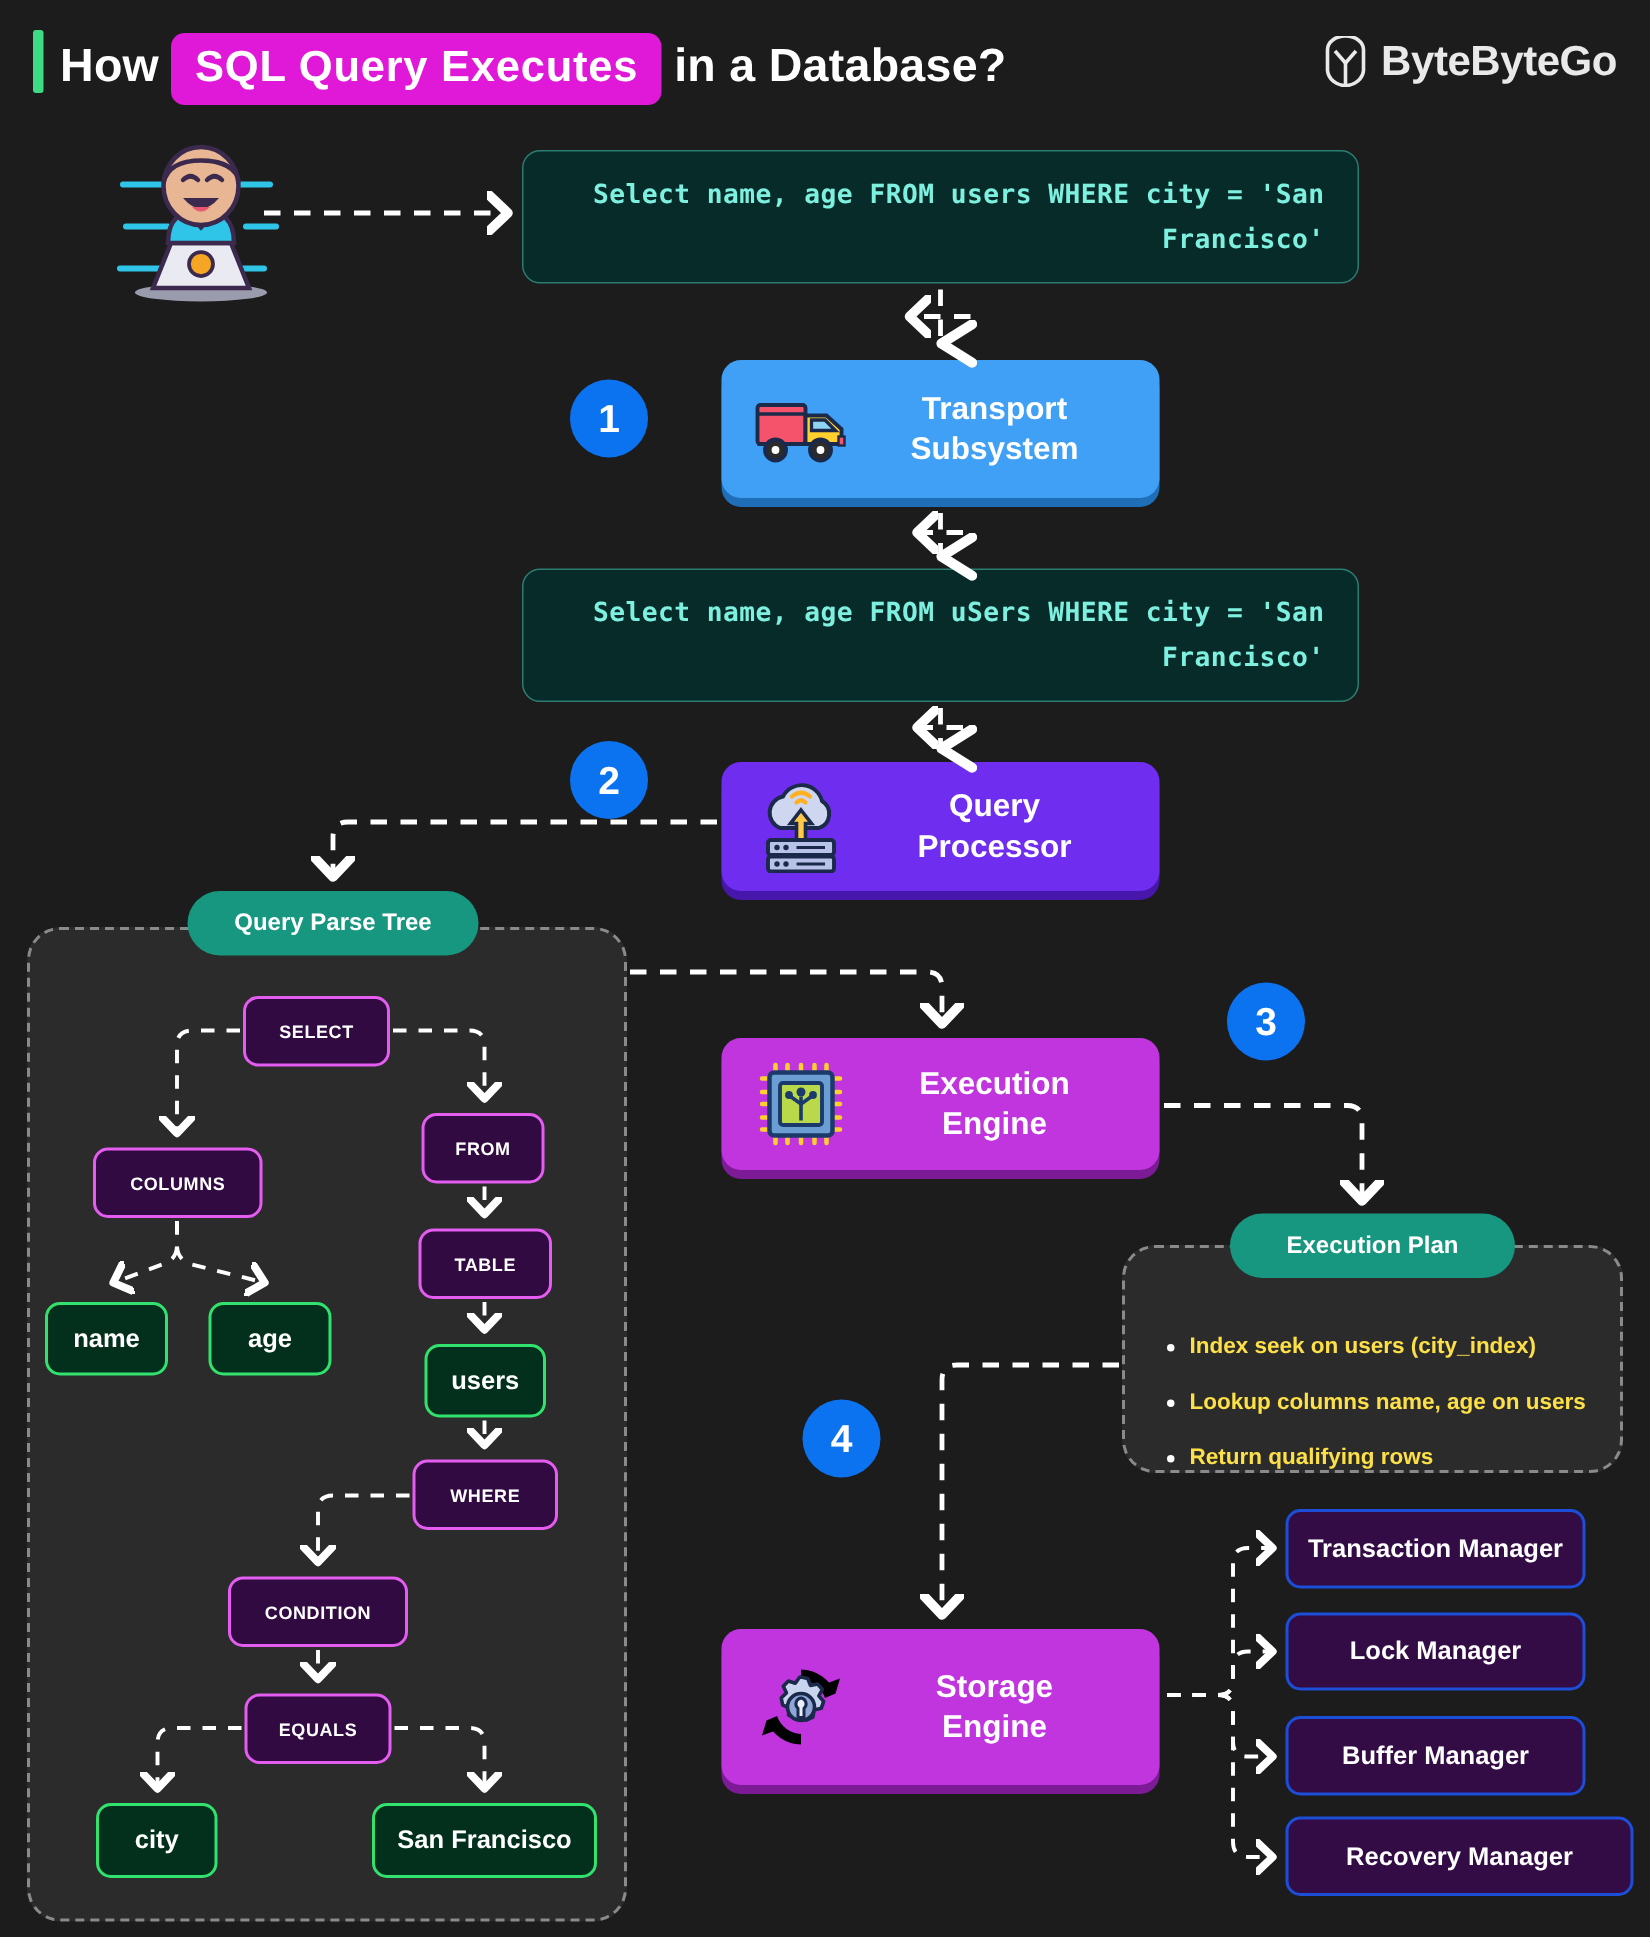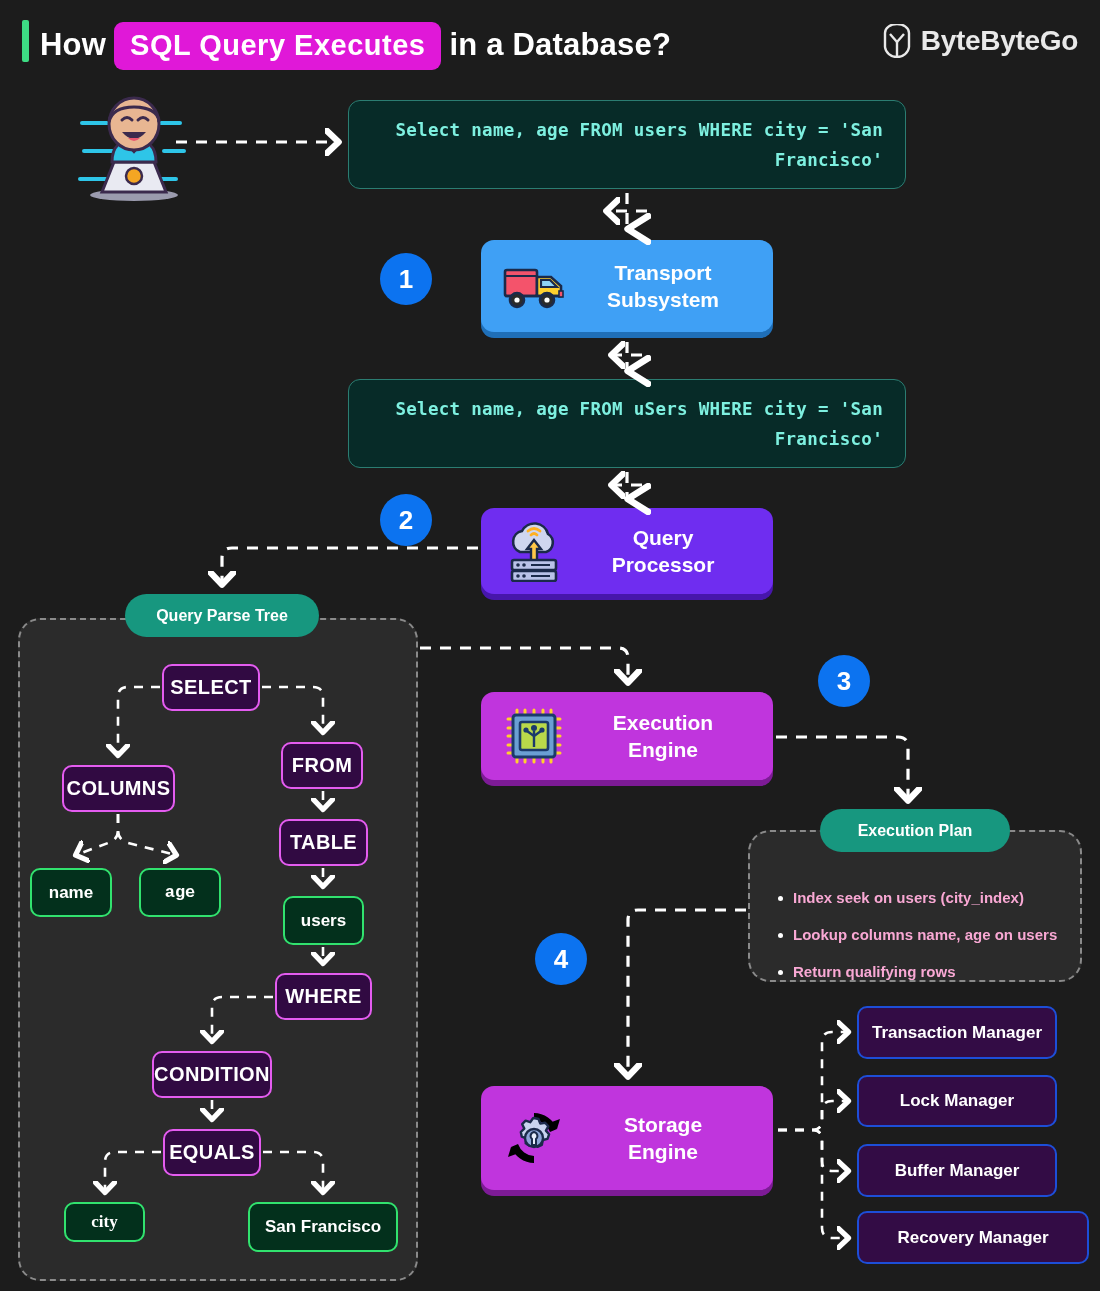--- a/index.html
+++ b/index.html
@@ -73,29 +73,29 @@
     font-size: 16px; font-weight: bold;
     display: flex; align-items: center; justify-content: center;
     padding: 0 20px;
   }
 
   
   .node {
     border-radius: 10px; display: flex; align-items: center; justify-content: center;
     color: #ffffff; font-weight: bold; text-align: center; padding: 0 12px;
   }
-  .node.kw  { background: #310a42; border: 2px solid #e45cf0; font-size: 20px; letter-spacing: .4px; }
+  .node.kw  { background: #310a42; border: 2px solid #e45cf0; font-size: 12px; letter-spacing: .4px; }
   .node.val { background: #03301c; border: 2px solid #31e26e; font-size: 17px; }
   .node.mgr { background: #330c45; border: 2px solid #1d4ed8; font-size: 17px; }
 
   
   .plan-list { position: absolute; left: 28px; top: 56px; }
   .plan-item {
     display: flex; align-items: flex-start; gap: 10px;
-    color: #f9a8d4; font-size: 15px; font-weight: bold; line-height: 20px;
+    color: #fde047; font-size: 15px; font-weight: bold; line-height: 20px;
     margin-bottom: 17px; white-space: nowrap;
   }
   .plan-item .dot {
     width: 5px; height: 5px; border-radius: 50%; background: #ffffff;
     margin-top: 8px; flex: 0 0 5px;
   }
 
   
   #wires { position: absolute; left: 0; top: 0; width: 1100px; height: 1291px; pointer-events: none; }
   .wire { fill: none; stroke: #ffffff; stroke-width: 3.2; stroke-dasharray: 11 9; stroke-linecap: butt; }
@@ -191,28 +191,28 @@
     <div class="lbl">Query
 Processor</div>
   </div>
 
   <div class="panel abs" style="left:18px; top:618px; width:400px; height:663px;"></div>
   <div class="pill abs" style="left:125px; top:594px; width:194px; height:43px;">Query Parse Tree</div>
 
   <div class="node kw  abs" style="left:162px; top:664px; width:98px;  height:47px;">SELECT</div>
   <div class="node kw  abs" style="left:62px;  top:765px; width:113px; height:47px;">COLUMNS</div>
   <div class="node val abs" style="left:30px;  top:868px; width:82px;  height:49px;">name</div>
-  <div class="node val abs" style="left:139px; top:868px; width:82px;  height:49px;font-family:Liberation Mono, monospace;">age</div>
+  <div class="node val abs" style="left:139px; top:868px; width:82px;  height:49px;">age</div>
   <div class="node kw  abs" style="left:281px; top:742px; width:82px;  height:47px;">FROM</div>
   <div class="node kw  abs" style="left:279px; top:819px; width:89px;  height:47px;">TABLE</div>
   <div class="node val abs" style="left:283px; top:896px; width:81px;  height:49px;">users</div>
   <div class="node kw  abs" style="left:275px; top:973px; width:97px;  height:47px;">WHERE</div>
   <div class="node kw  abs" style="left:152px; top:1051px;width:120px; height:47px;">CONDITION</div>
   <div class="node kw  abs" style="left:163px; top:1129px;width:98px;  height:47px;">EQUALS</div>
-  <div class="node val abs" style="left:64px;  top:1202px;width:81px;  height:40px;font-family:Liberation Serif, serif;">city</div>
+  <div class="node val abs" style="left:64px;  top:1202px;width:81px;  height:50px;">city</div>
   <div class="node val abs" style="left:248px; top:1202px;width:150px; height:50px;">San Francisco</div>
 
   <div class="badge abs" style="left:818px; top:655px;">3</div>
   <div class="card magenta abs" style="left:481px; top:692px; width:292px; height:88px;">
     <div class="ic">
       <svg width="58" height="58" viewBox="0 0 58 58">
         <g stroke="#ffd02e" stroke-width="3" stroke-linecap="round">
           <line x1="12" y1="3" x2="12" y2="9"></line>
             <line x1="20" y1="3" x2="20" y2="9"></line>
           <line x1="29" y1="3" x2="29" y2="9"></line>

